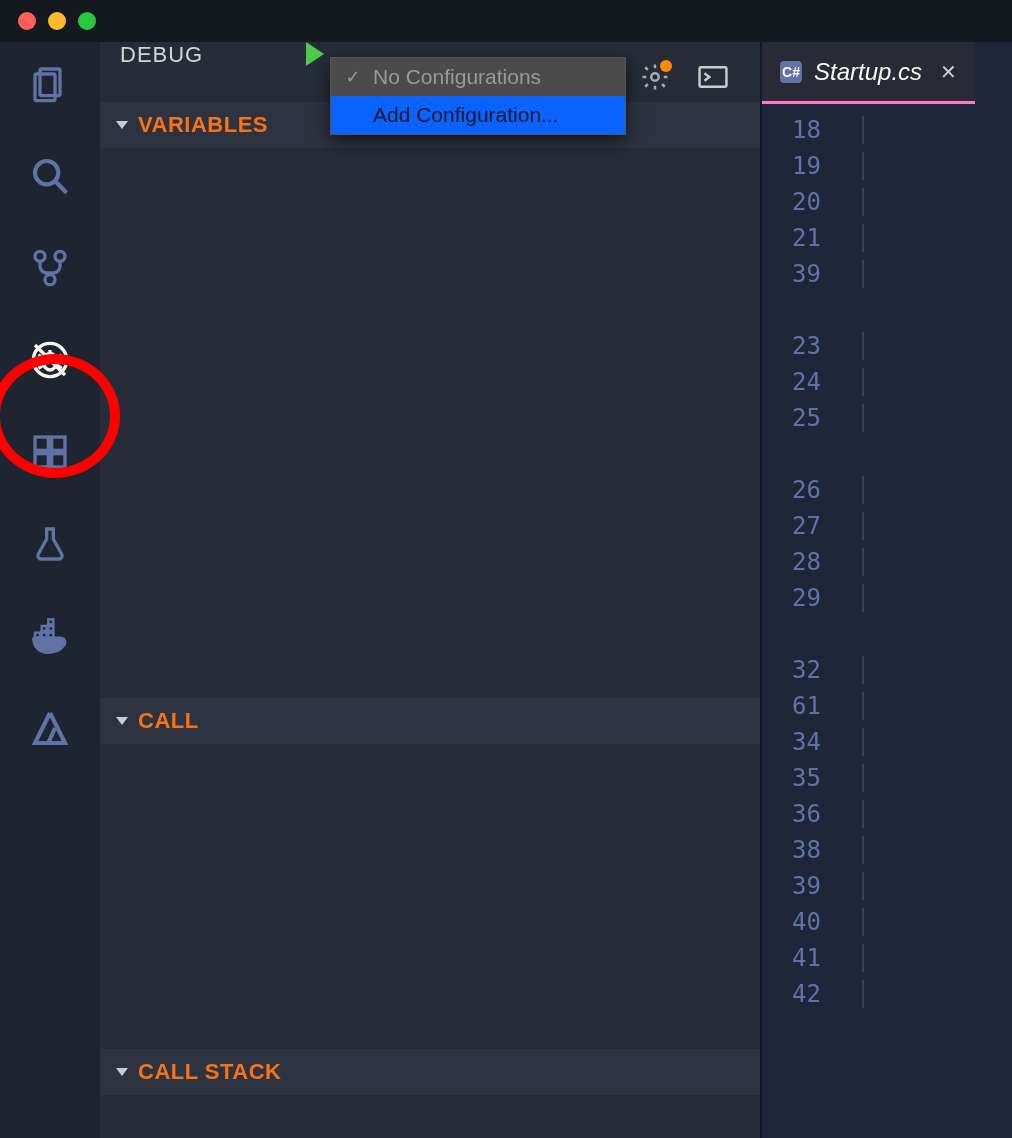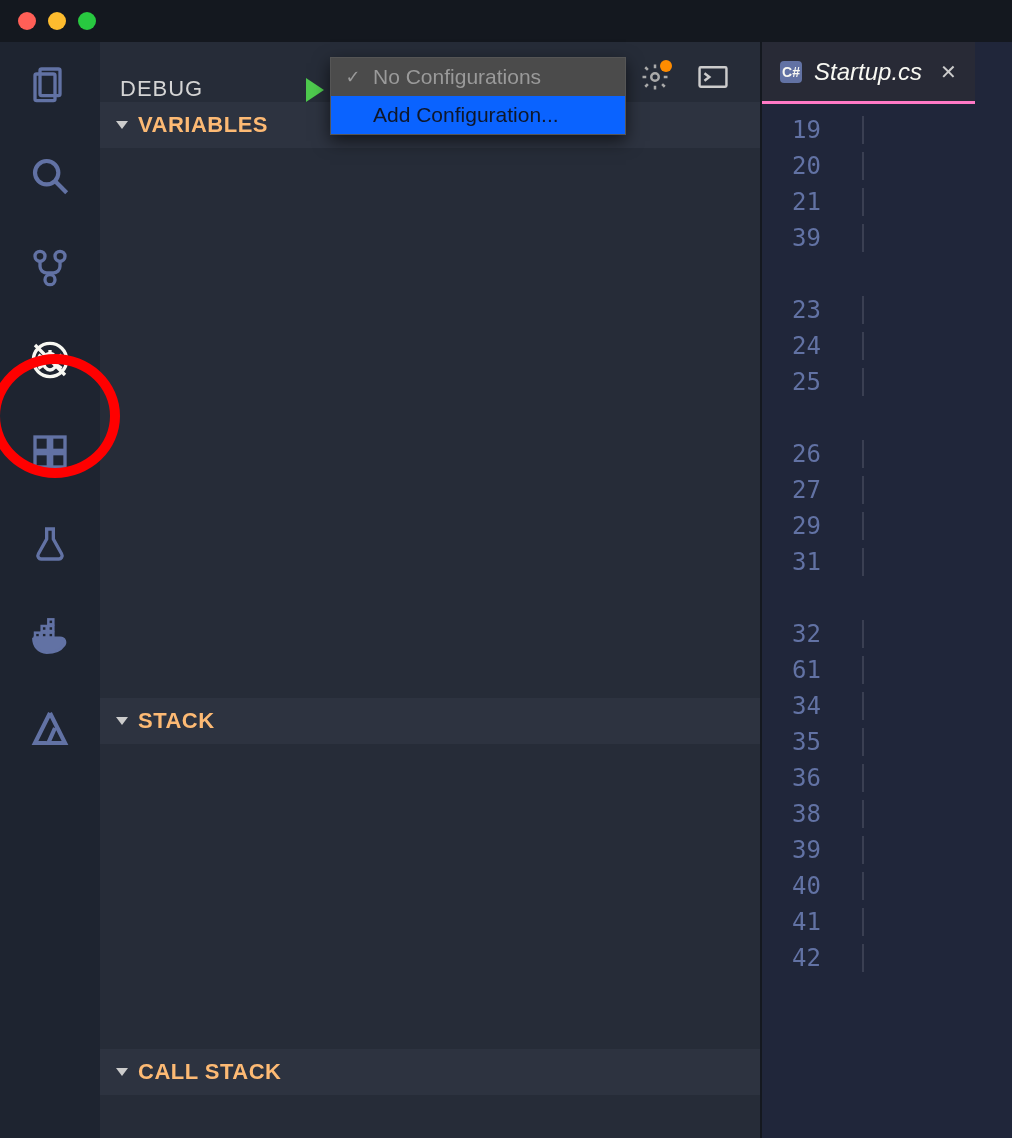--- a/index.html
+++ b/index.html
@@ -55,21 +55,21 @@
 
   .sidebar {
     width: 660px;
     background: #262c38;
     display: flex;
     flex-direction: column;
   }
   .debug-header {
     height: 60px;
     display: flex;
-    align-items: flex-end;
+    align-items: flex-start;
     padding: 0 20px;
     gap: 16px;
     position: relative;
   }
   .debug-title {
     font-size: 22px;
     font-weight: 500;
     color: #d4d4d4;
     letter-spacing: 1px;
     flex: 0 0 170px;
@@ -112,21 +112,21 @@
   .console-icon svg { width: 30px; height: 22px; stroke:#ccc; fill:none; stroke-width:2;}
 
   .section-header {
     height: 46px;
     background: #2d3340;
     display: flex;
     align-items: center;
     padding-left: 16px;
     font-size: 22px;
     font-weight: 700;
-    color: #fdba74;
+    color: #f97316;
     letter-spacing: 0.5px;
     gap: 10px;
   }
   .section-body { flex-grow: 0; }
   .body-variables { height: 550px; background: #262c38; }
   .body-watch { height: 305px; background: #262c38; }
   .twisty {
     width: 0; height: 0;
     border-top: 8px solid #ccc;
     border-left: 6px solid transparent;
@@ -299,52 +299,53 @@
     </div>
 
     <div class="section-header">
       <div class="twisty"></div>
       <span>VARIABLES</span>
     </div>
     <div class="section-body body-variables"></div>
 
     <div class="section-header">
       <div class="twisty"></div>
-      <span>STACK</span>
+      <span>CALL</span>
     </div>
     <div class="section-body body-watch"></div>
 
     <div class="section-header">
       <div class="twisty"></div>
       <span>CALL STACK</span>
     </div>
   </div>
 
   <div class="editor">
     <div class="tab-row">
       <div class="tab">
         <span class="tab-icon">C#</span>
         <span>Startup.cs</span>
         <span class="tab-close">✕</span>
       </div>
     </div>
     <div class="gutter" id="gutter">
+        <div class="ln">18</div>
         <div class="ln">19</div>
         <div class="ln">20</div>
         <div class="ln">21</div>
         <div class="ln">39</div>
         <div class="gap"></div>
         <div class="ln">23</div>
         <div class="ln">24</div>
         <div class="ln">25</div>
         <div class="gap"></div>
         <div class="ln">26</div>
         <div class="ln">27</div>
+        <div class="ln">28</div>
         <div class="ln">29</div>
-        <div class="ln">31</div>
         <div class="gap"></div>
         <div class="ln">32</div>
         <div class="ln">61</div>
         <div class="ln">34</div>
         <div class="ln">35</div>
         <div class="ln">36</div>
         <div class="ln">38</div>
         <div class="ln">39</div>
         <div class="ln">40</div>
         <div class="ln">41</div>

